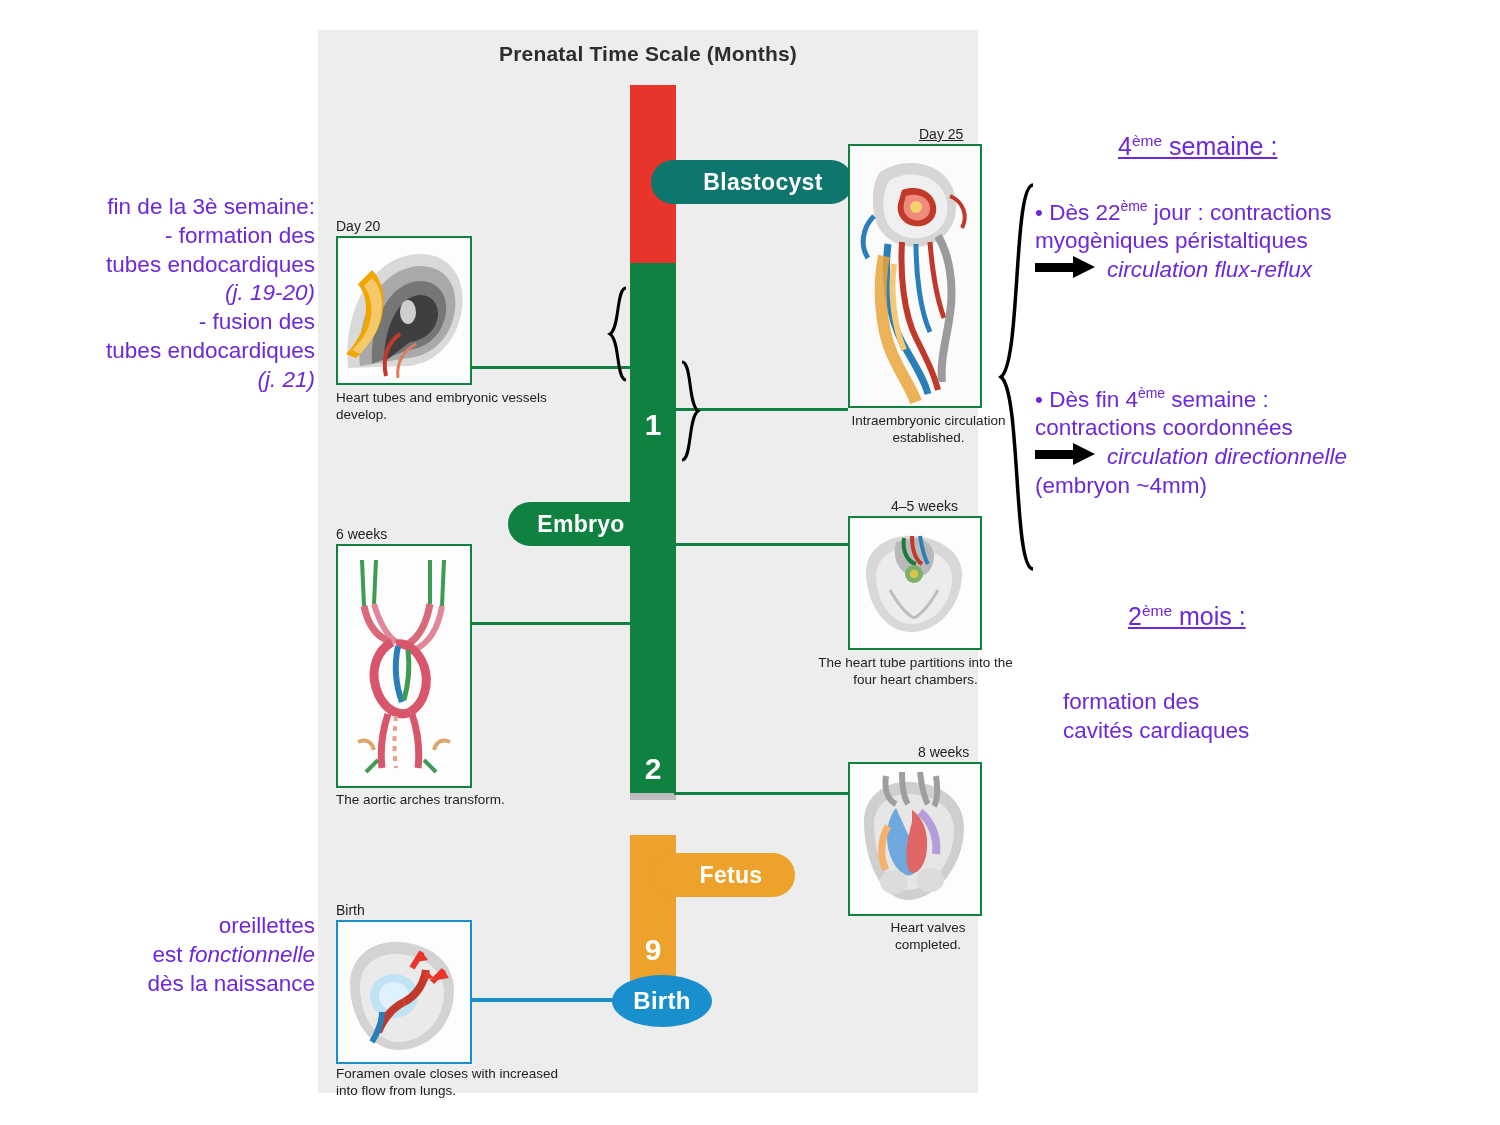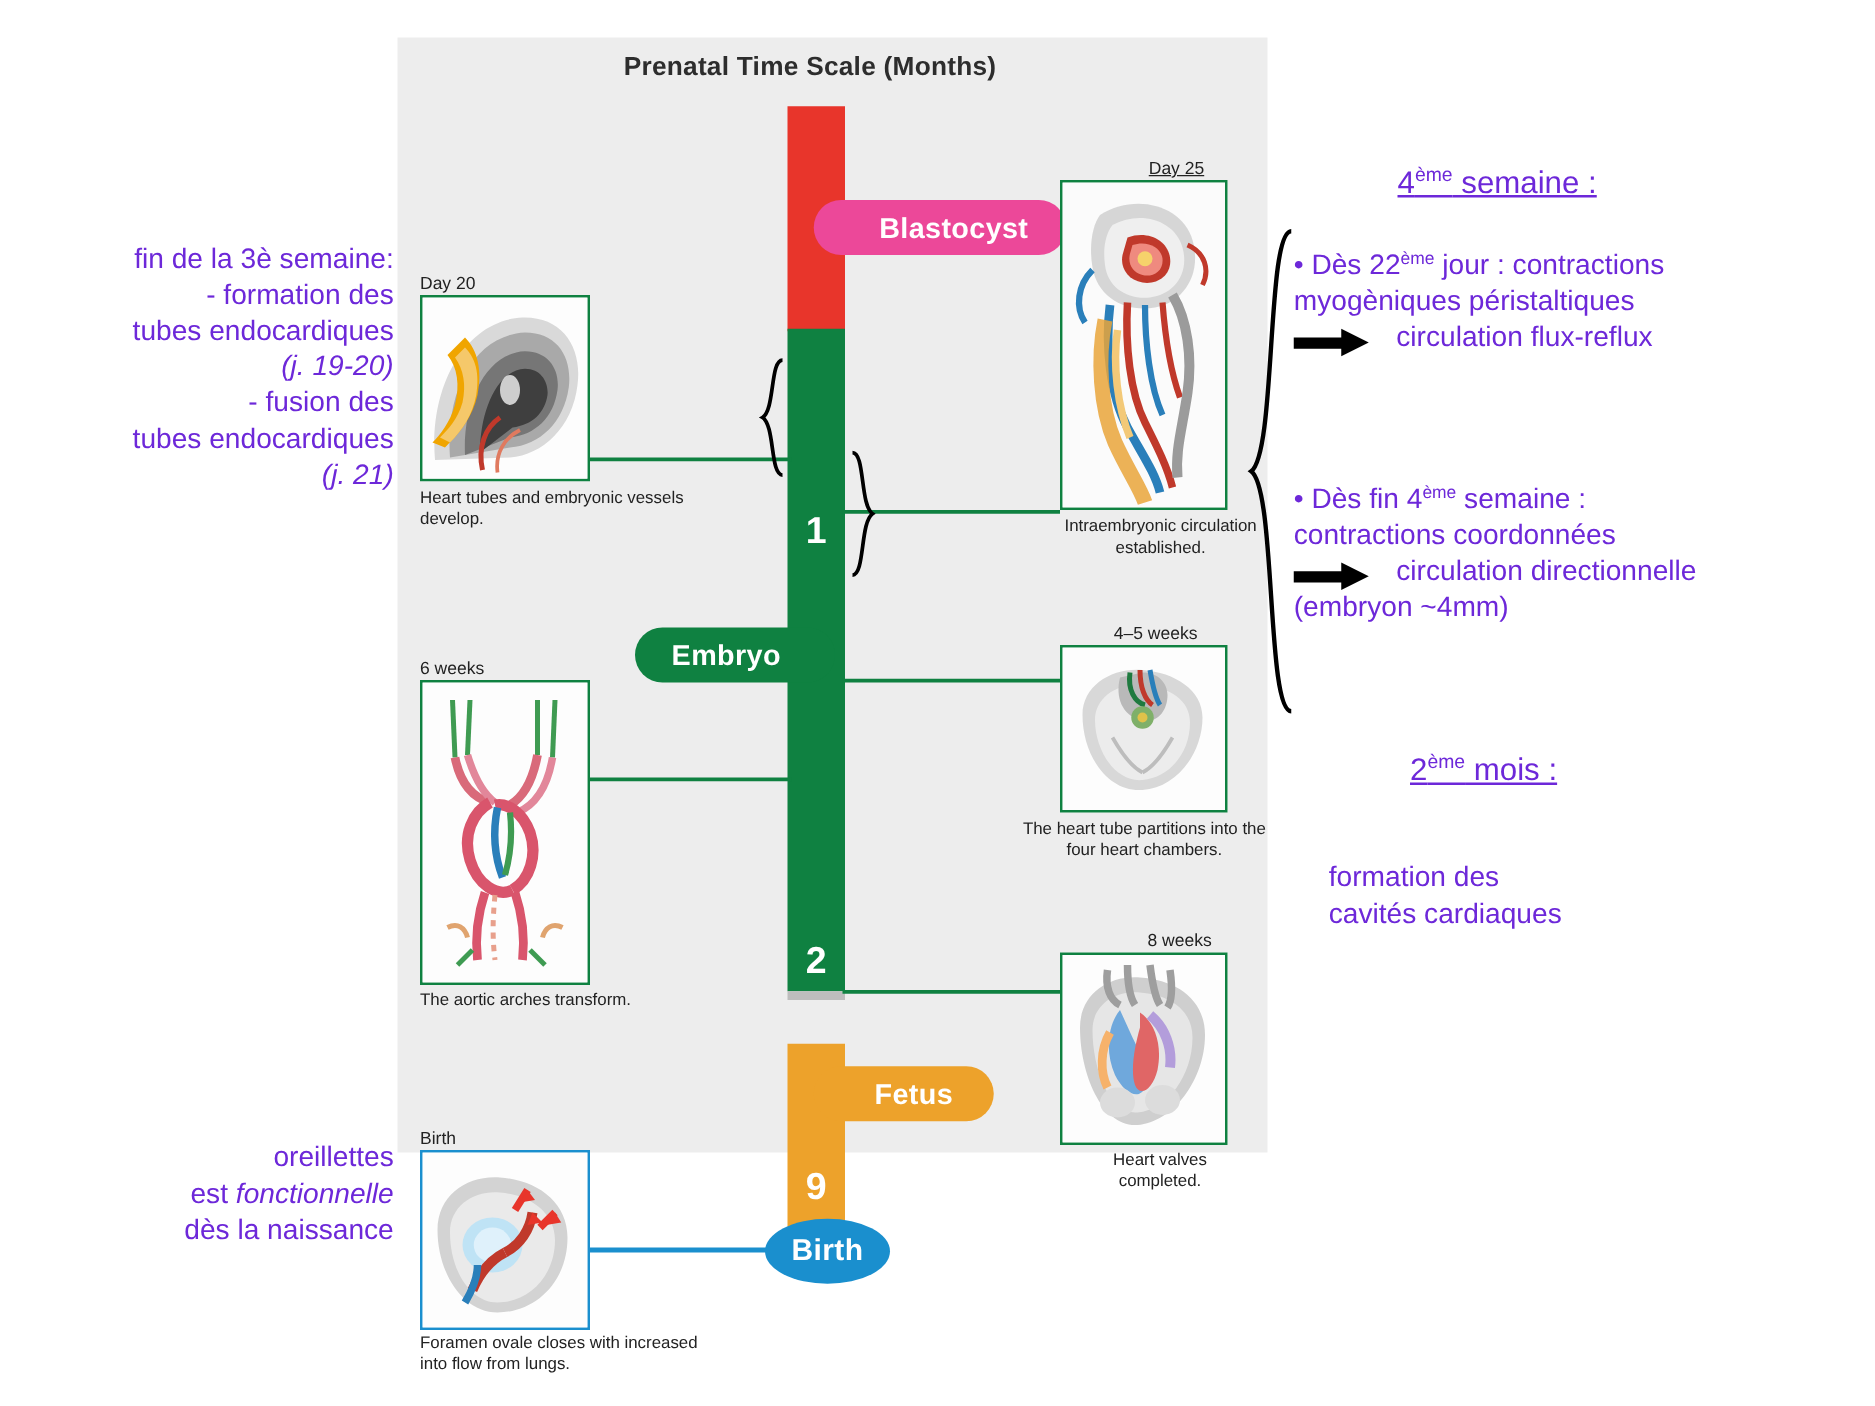--- a/index.html
+++ b/index.html
@@ -15,23 +15,22 @@
     color: #000;
     overflow: hidden;
   }
 
   
   #figure-panel {
     position: absolute;
     left: 318px;
     top: 30px;
     width: 660px;
-    height: 892px;
+    height: 1063px;
     background: #ededed;
-    padding-left: 36px;
   }
 
   #figure-title {
     position: absolute;
     top: 12px;
     left: 0;
     width: 660px;
     text-align: center;
     font-size: 21px;
     font-weight: bold;
@@ -106,21 +105,21 @@
     align-items: center;
     justify-content: center;
     font-size: 23px;
     letter-spacing: 0.3px;
   }
   #pill-blastocyst {
     left: 333px;
     top: 130px;
     width: 180px;
     height: 44px;
-    background: #ec4899;
+    background: #0f766e;
     padding-left: 22px;
   }
   #pill-embryo {
     left: 190px;
     top: 472px;
     width: 146px;
     height: 44px;
     background: #0f8141;
     padding-right: 14px;
   }
@@ -215,21 +214,21 @@
     width: 340px;
   }
   .u { text-decoration: underline; }
   sup { font-size: 0.62em; vertical-align: super; }
   .it { font-style: italic; }
 
   
   .brace { position: absolute; }
 
   
-  .arrow-row { display: flex; align-items: flex-end; gap: 20px; }
+  .arrow-row { display: flex; align-items: flex-start; gap: 10px; font-style: italic; }
   .arrow-glyph {
     display: inline-block;
     width: 62px;
     height: 22px;
     position: relative;
     flex: 0 0 auto;
   }
   .arrow-glyph::before {
     content: "";
     position: absolute;

